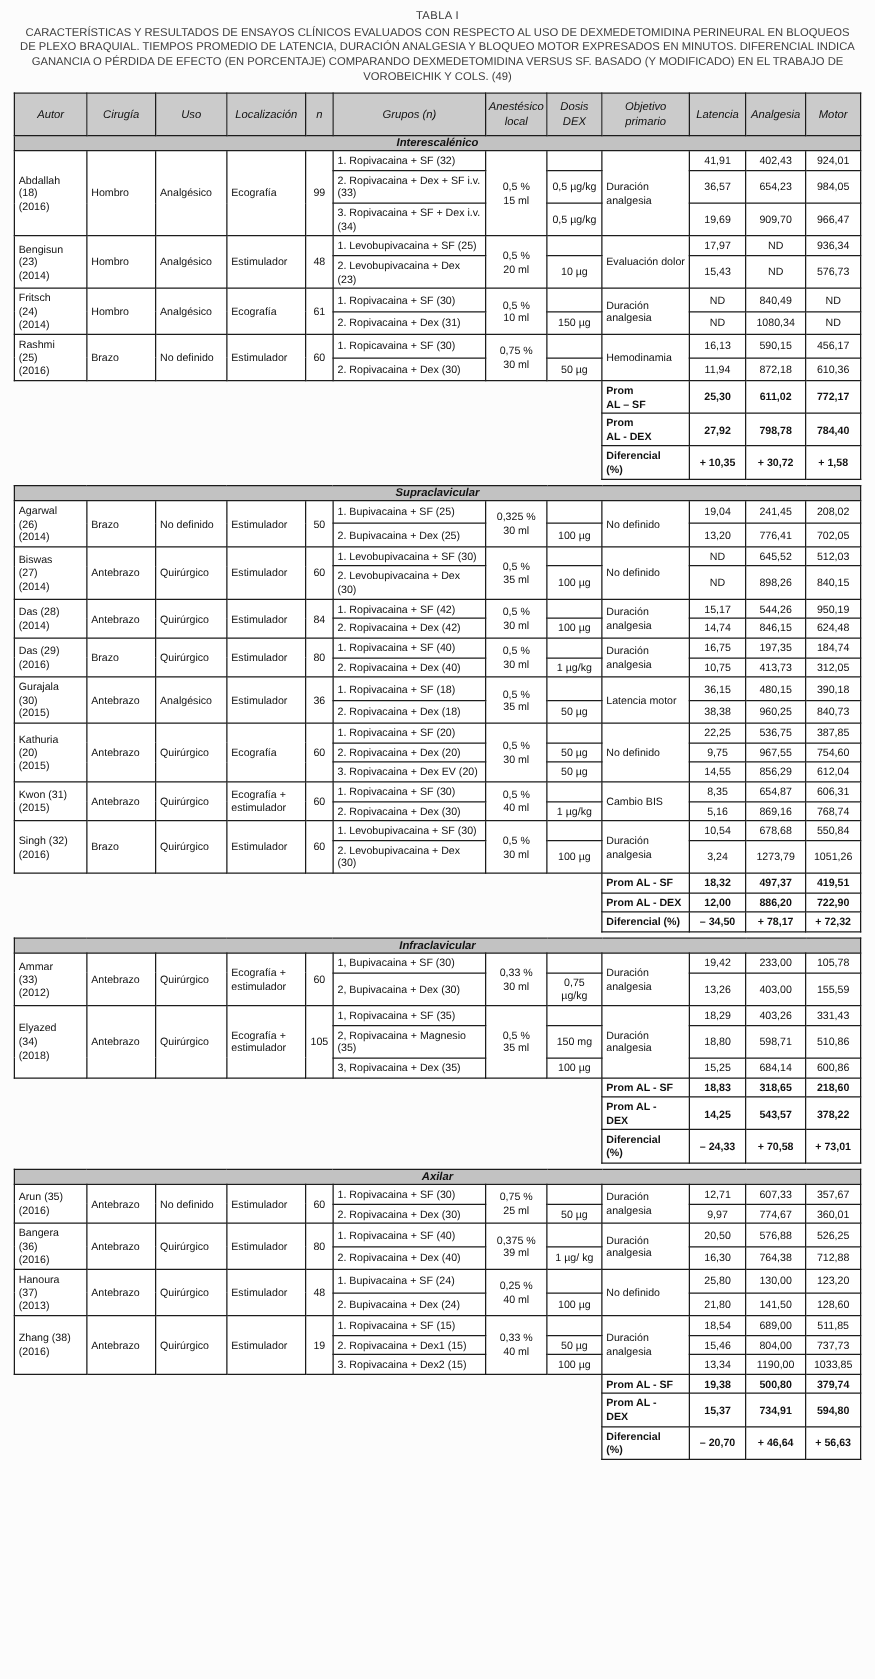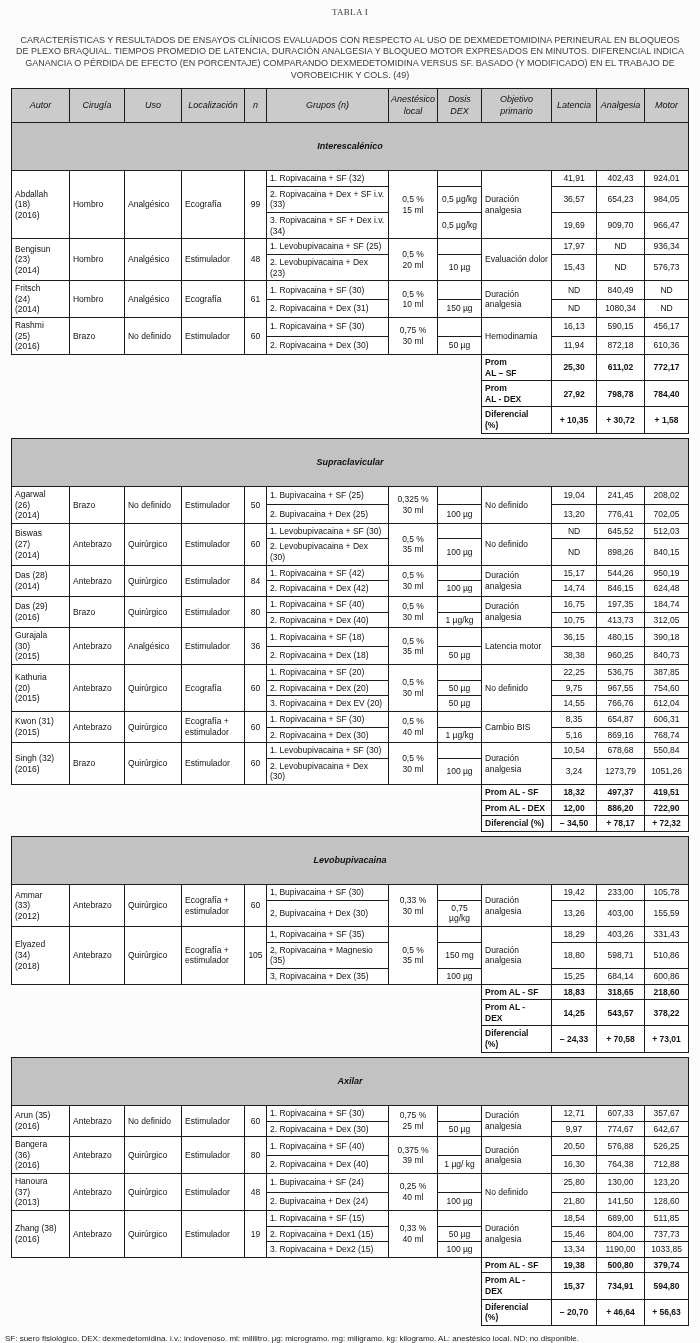--- a/index.html
+++ b/index.html
@@ -16,23 +16,22 @@
     box-sizing: border-box;
   }
   .caption {
     padding: 7px 16px 5px;
     text-align: center;
     color: #3c3c3c;
     font-size: 9px;
     line-height: 1.3;
   }
   .caption-title {
-    margin-bottom: 16px;
+    margin-bottom: 2px;
     letter-spacing: 0.3px;
-    font-family: Liberation Serif, serif;
   }
   table.clinical {
     border-collapse: collapse;
     table-layout: fixed;
     margin: 2px auto 0;
   }
   table.clinical th,
   table.clinical td {
     border: 1px solid #1c1c1c;
     font-size: 8.5px;
@@ -51,21 +50,21 @@
     text-align: center;
     font-size: 9px;
     padding: 5px 2px;
   }
   table.clinical td.section {
     background: #c2c2c2;
     font-style: italic;
     font-weight: 700;
     text-align: center;
     font-size: 9px;
-    padding: 18px;
+    padding: 0;
   }
   table.clinical td.left   { text-align: left; }
   table.clinical td.center { text-align: center; }
   table.clinical td.sum    { font-weight: 700; }
   table.clinical td.empty  {
     border: none;
     background: transparent;
   }
   table.clinical tr.spacer td {
     border: none;
@@ -396,21 +395,21 @@
           <td class="left">2. Ropivacaina + Dex (20)</td>
           <td class="center">50 µg</td>
           <td class="center">9,75</td>
           <td class="center">967,55</td>
           <td class="center">754,60</td>
         </tr>
         <tr>
           <td class="left">3. Ropivacaina + Dex EV (20)</td>
           <td class="center">50 µg</td>
           <td class="center">14,55</td>
-          <td class="center">766,76</td>
+          <td class="center">856,29</td>
           <td class="center">612,04</td>
         </tr>
         <tr>
           <td class="left" rowspan="2">Kwon (31)
 (2015)</td>
           <td class="left" rowspan="2">Antebrazo</td>
           <td class="left" rowspan="2">Quirúrgico</td>
           <td class="left" rowspan="2">Ecografía + estimulador</td>
           <td class="center" rowspan="2">60</td>
           <td class="left">1. Ropivacaina + SF (30)</td>
@@ -470,21 +469,21 @@
           <td class="empty" colspan="8"></td>
           <td class="sum left">Diferencial (%)</td>
           <td class="sum center">– 34,50</td>
           <td class="sum center">+ 78,17</td>
           <td class="sum center">+ 72,32</td>
         </tr>
         <tr class="spacer">
           <td class="empty" colspan="12"></td>
         </tr>
         <tr>
-          <td class="section" colspan="12">Levobupivacaina</td>
+          <td class="section" colspan="12">Infraclavicular</td>
         </tr>
         <tr>
           <td class="left" rowspan="2">Ammar
 (33)
 (2012)</td>
           <td class="left" rowspan="2">Antebrazo</td>
           <td class="left" rowspan="2">Quirúrgico</td>
           <td class="left" rowspan="2">Ecografía + estimulador</td>
           <td class="center" rowspan="2">60</td>
           <td class="left">1, Bupivacaina + SF (30)</td>
@@ -577,21 +576,21 @@
           <td class="left" rowspan="2">Duración analgesia</td>
           <td class="center">12,71</td>
           <td class="center">607,33</td>
           <td class="center">357,67</td>
         </tr>
         <tr>
           <td class="left">2. Ropivacaina + Dex (30)</td>
           <td class="center">50 µg</td>
           <td class="center">9,97</td>
           <td class="center">774,67</td>
-          <td class="center">642,67</td>
+          <td class="center">360,01</td>
         </tr>
         <tr>
           <td class="left" rowspan="2">Bangera
 (36)
 (2016)</td>
           <td class="left" rowspan="2">Antebrazo</td>
           <td class="left" rowspan="2">Quirúrgico</td>
           <td class="left" rowspan="2">Estimulador</td>
           <td class="center" rowspan="2">80</td>
           <td class="left">1. Ropivacaina + SF (40)</td>
@@ -686,14 +685,13 @@
           <td class="sum center">– 20,70</td>
           <td class="sum center">+ 46,64</td>
           <td class="sum center">+ 56,63</td>
         </tr>
         <tr class="spacer">
           <td class="empty" colspan="12"></td>
         </tr>
       </tbody>
   </table>
 
-  <div class="footnote">SF: suero fisiológico. DEX: dexmedetomidina. i.v.: indovenoso. ml: mililitro. µg: microgramo. mg: miligramo. kg: kilogramo. AL: anestésico local. ND: no disponible.</div>
 </div>
 
 </body></html>

